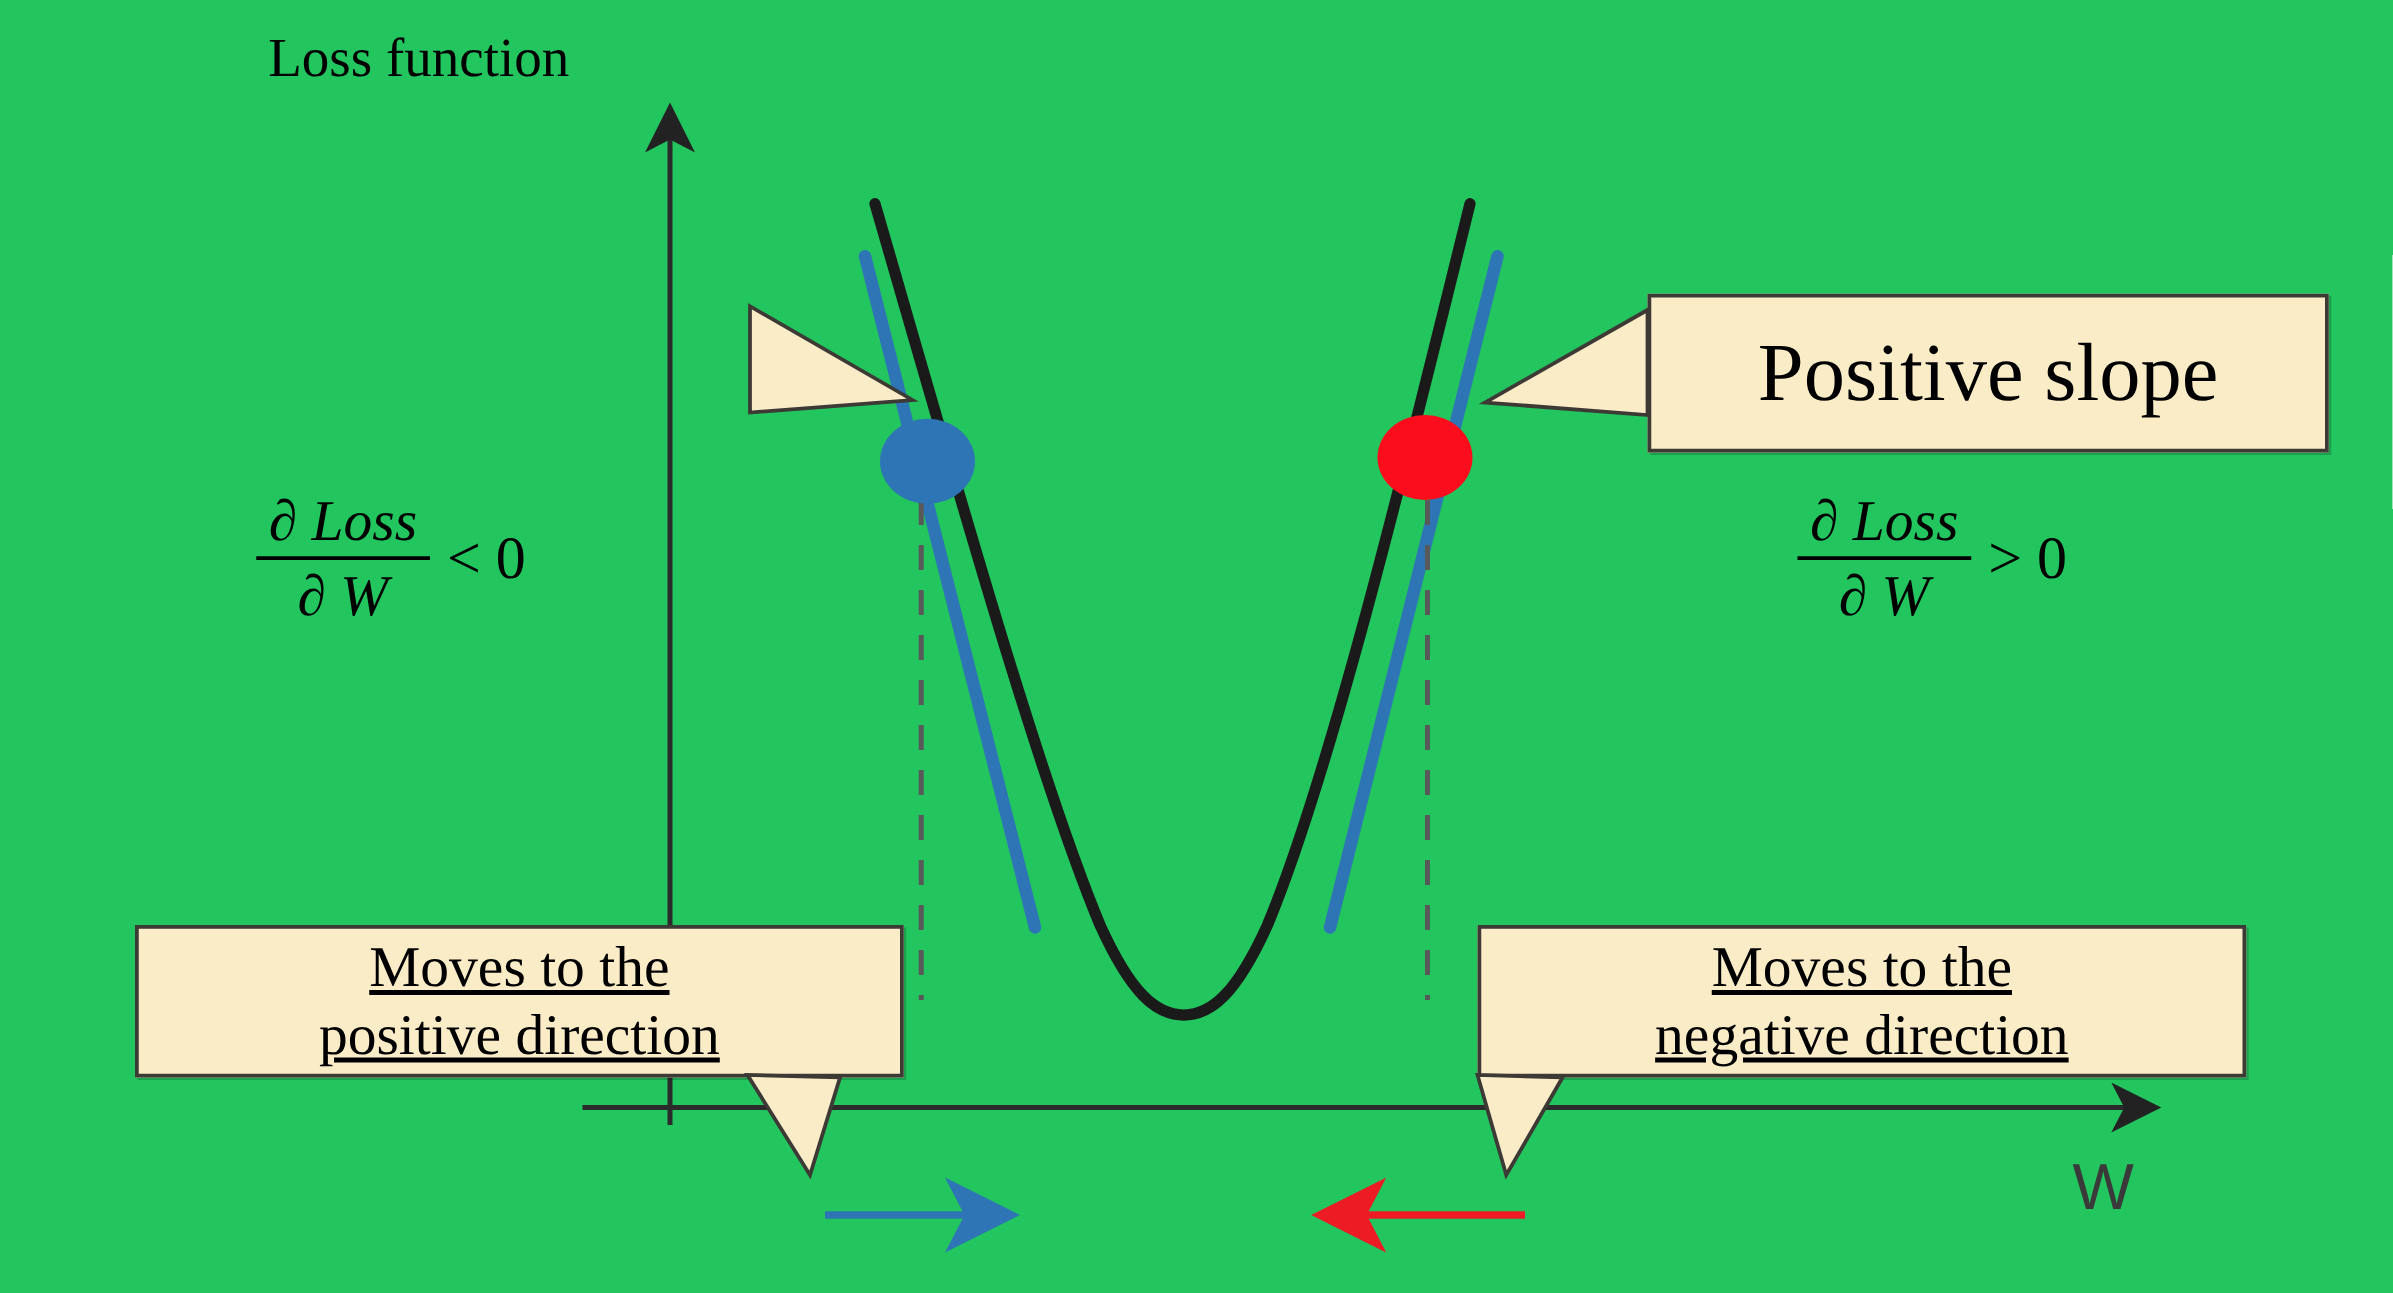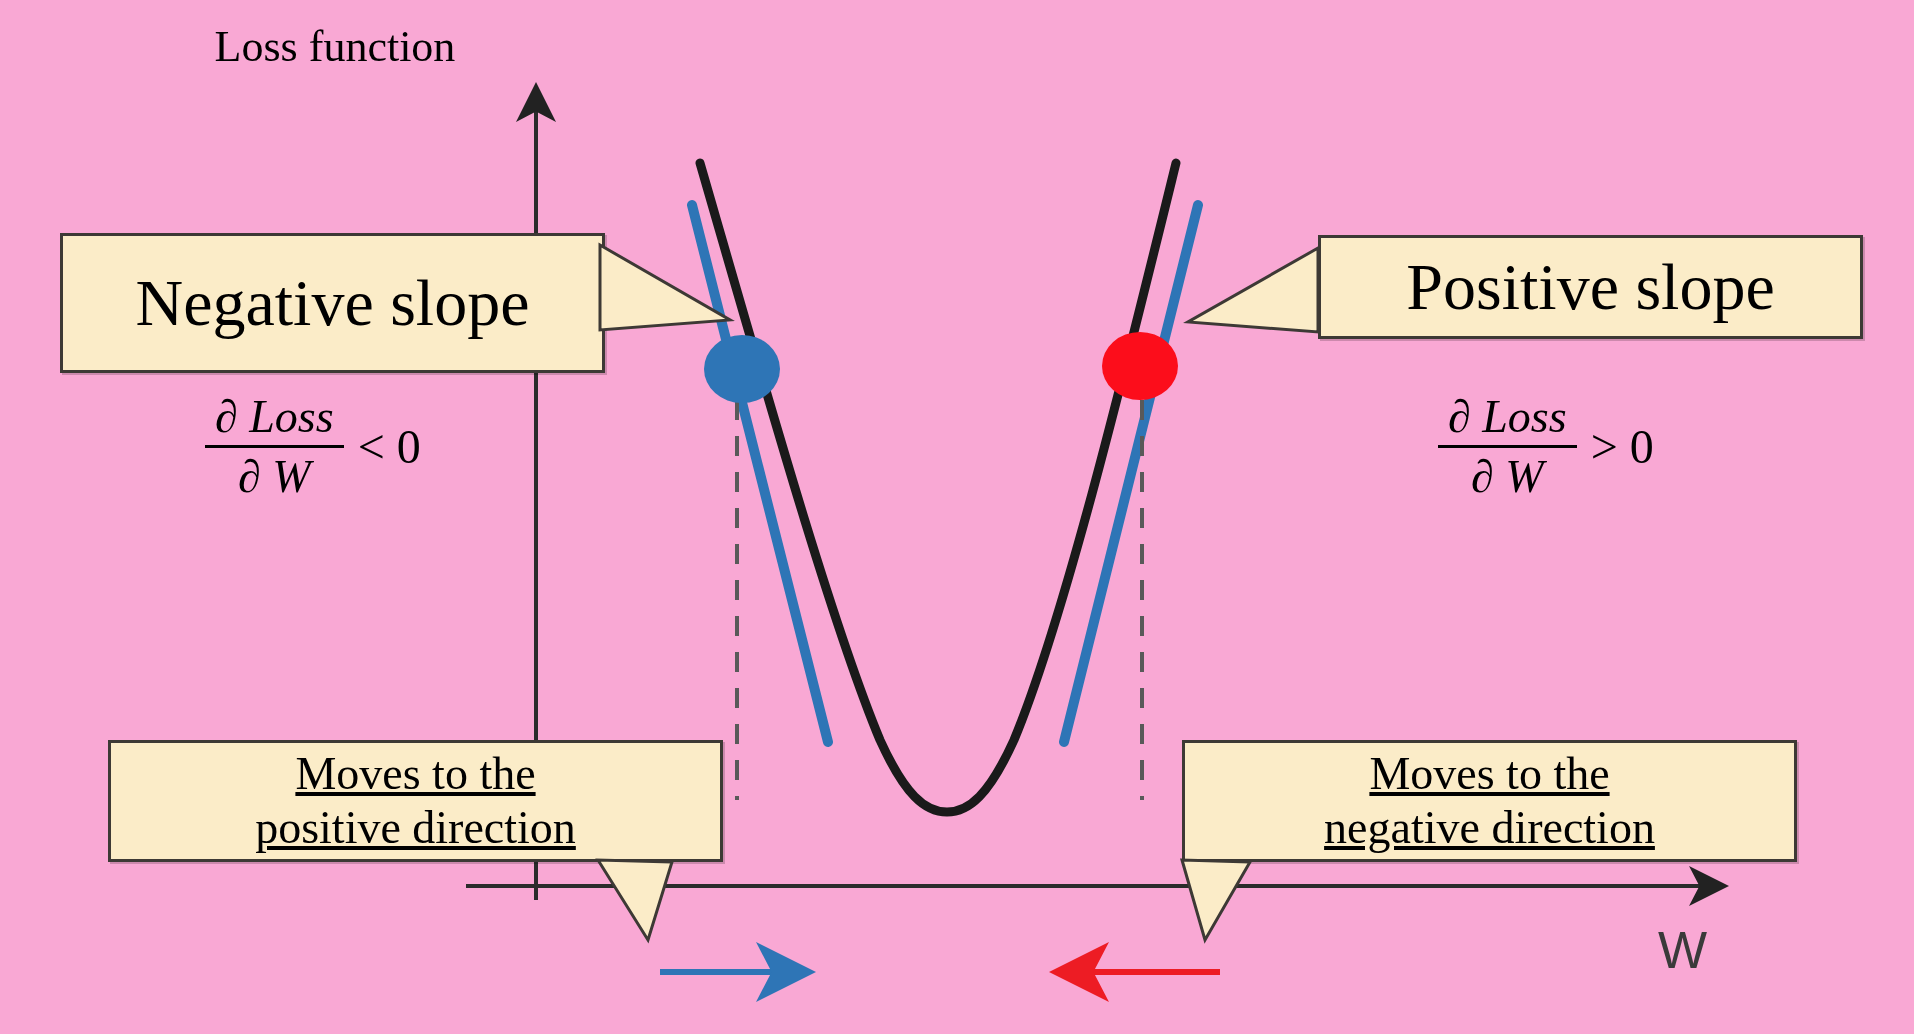--- a/index.html
+++ b/index.html
@@ -8,21 +8,21 @@
     padding: 0;
     background: #ffffff;
   }
   body {
     font-family: "Liberation Serif", serif;
   }
   #stage {
     position: relative;
     width: 1914px;
     height: 1034px;
-    background: #f9a8d4;
+    background: #22c55e;
     overflow: hidden;
   }
   #stage svg.layer {
     position: absolute;
     left: 0;
     top: 0;
     width: 1914px;
     height: 1034px;
   }
 
@@ -187,25 +187,22 @@
 
     <path d="M 1250,862 L 1205,940 L 1182,860 Z" fill="#FBECC8" stroke="#3D3935" stroke-width="3" stroke-linejoin="miter"></path>
   </svg>
 
   <div class="axis-title" style="left:175px; top:22px; width:320px;">
     <span class="line1">Loss function</span>
   </div>
 
   <div class="axis-label-w" style="left:1658px; top:920px;">W</div>
 
-  <div class="callout big" style="left:60px; top:233px; width:545px; height:140px;">
-    <span class="txt">Negative slope</span>
-  </div>
-
-  <div class="callout big" style="left:1318px; top:235px; width:545px; height:104px;">
+
+  <div class="callout big" style="left:1318px; top:235px; width:545px; height:127px;">
     <span class="txt">Positive slope</span>
   </div>
 
   <div class="frac-wrap" style="left:205px; top:390px;">
     <span class="frac">
       <span class="num">∂ Loss</span>
       <span class="den">∂ W</span>
     </span>
     <span class="frac-rel">&lt; 0</span>
   </div>

